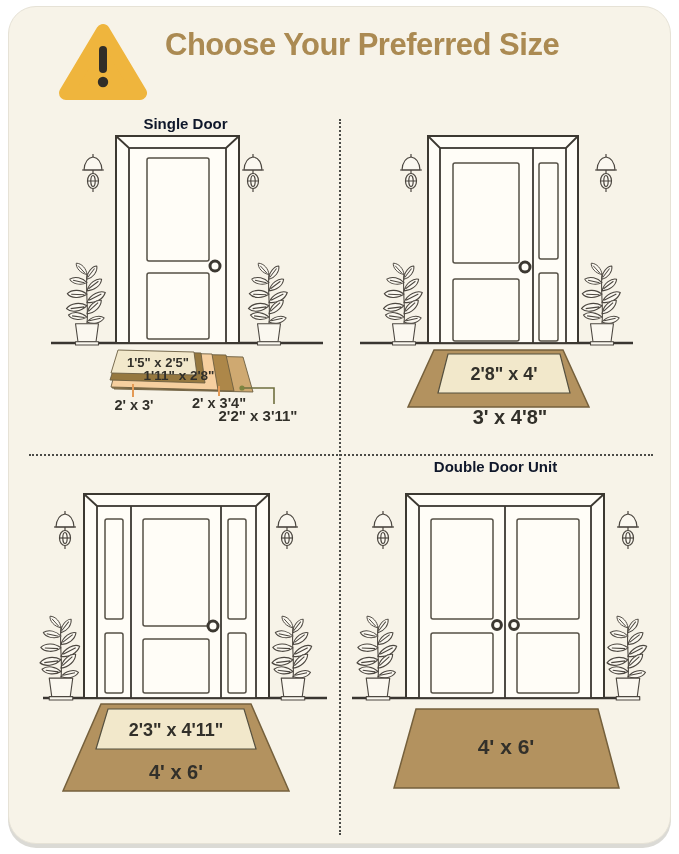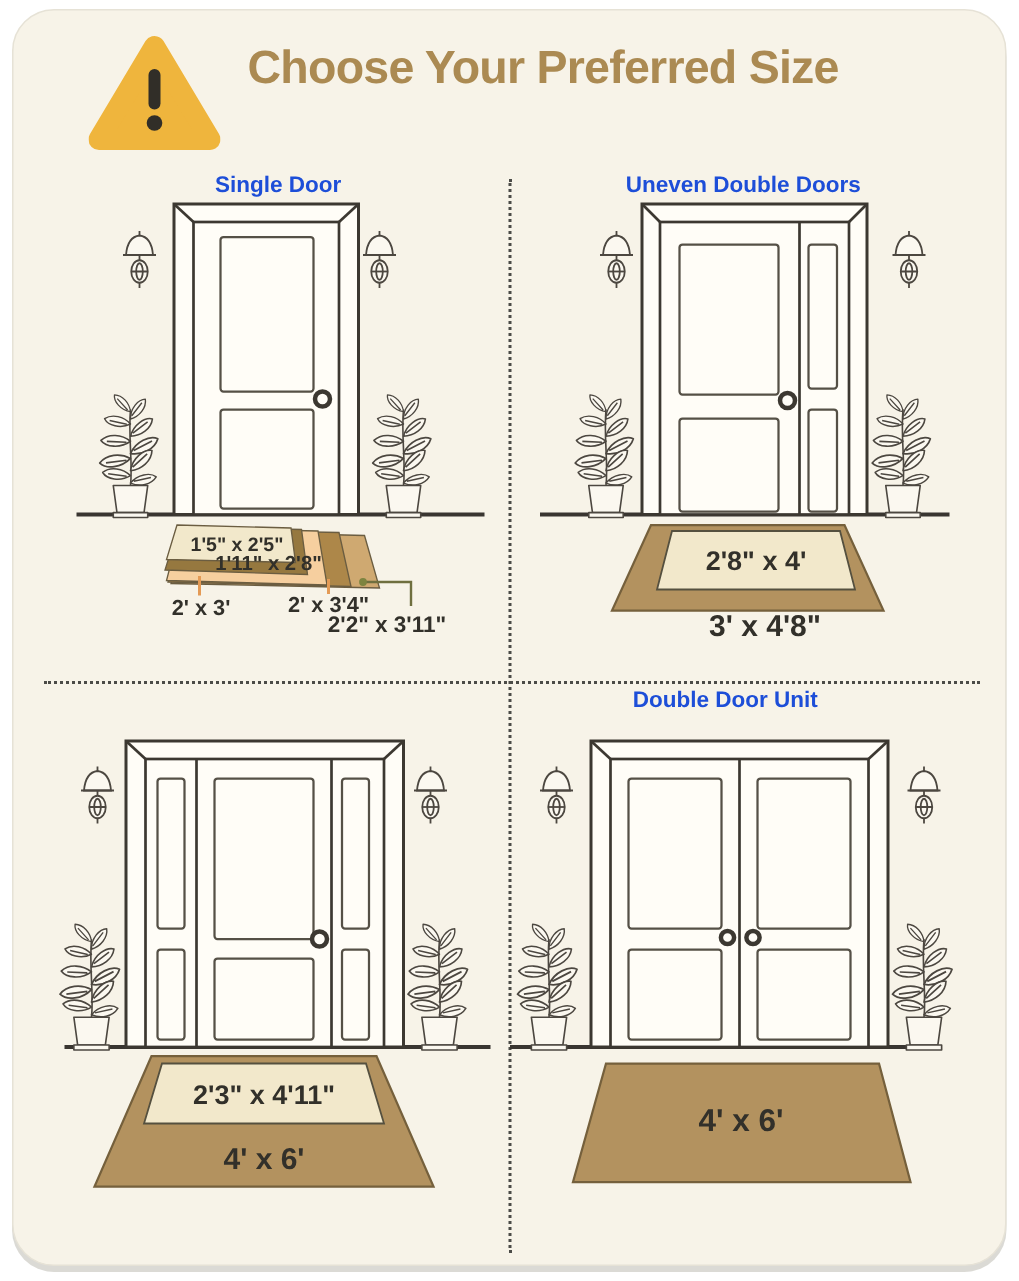--- a/index.html
+++ b/index.html
@@ -4,21 +4,21 @@
 <style>
   html,body{margin:0;padding:0;background:#ffffff;}
   body{width:679px;height:854px;position:relative;font-family:"Liberation Sans",sans-serif;}
   .card{position:absolute;left:8px;top:6px;width:661px;height:836px;background:#f7f3e8;
         border:1px solid #e6e2d6;border-radius:28px;box-shadow:0 4px 0 rgba(175,172,162,.45);overflow:hidden;}
   .warn{position:absolute;left:50px;top:14px;}
   .title{position:absolute;left:156px;top:18px;color:#ab8a52;font-weight:bold;
          font-size:31px;line-height:1.32;letter-spacing:-0.5px;}
   .quad{position:absolute;}
   .quad h2{position:absolute;top:2px;left:0;width:100%;margin:0;text-align:center;
-           font-size:15px;font-weight:bold;color:#1d4ed8;}
+           font-size:15px;font-weight:bold;color:#0f172a;}
   .quad svg{position:absolute;left:0;top:0;}
   .vdiv{position:absolute;left:330px;top:112px;height:716px;width:0;border-left:2px dotted #4b4b47;}
   .hdiv{position:absolute;left:20px;top:447px;width:624px;height:0;border-top:2px dotted #4b4b47;}
   .frame{fill:#fffdf7;stroke:#3c3831;stroke-width:2;}
   .slab{fill:#fffdf7;stroke:#3c3831;stroke-width:1.8;}
   .panel{fill:#fffdf7;stroke:#555046;stroke-width:1.5;}
   .thin{stroke:#3c3831;stroke-width:1.8;fill:none;}
   .floor{stroke:#393530;stroke-width:2.6;fill:none;}
   .knob{fill:#fffdf7;stroke:#3c3831;stroke-width:3;}
   .matlabel{font-family:"Liberation Sans",sans-serif;font-weight:bold;fill:#32302a;}
@@ -100,21 +100,20 @@
       <circle cx="211" cy="275" r="2.6" fill="#7d8440" stroke="none"></circle>
       <text class="matlabel" x="127" y="254" font-size="13" text-anchor="middle">1'5" x 2'5"</text>
       <text class="matlabel" x="148" y="267" font-size="13.5" fill="#1f1d1a" text-anchor="middle">1'11" x 2'8"</text>
       <text class="matlabel" x="103" y="297" font-size="14.5" text-anchor="middle">2' x 3'</text>
       <text class="matlabel" x="188" y="295" font-size="14.5" text-anchor="middle">2' x 3'4"</text>
       <text class="matlabel" x="227" y="308" font-size="15" text-anchor="middle">2'2" x 3'11"</text>
     </svg>
   </div>
 
   <div class="quad" style="left:331px;top:106px;width:311px;height:341px;">
-    <h2>Uneven Double Doors</h2>
     <svg width="311" height="341" viewBox="0 0 311 341">
       <line class="floor" x1="20" y1="230" x2="293" y2="230"></line>
       <rect class="frame" x="88" y="23" width="150" height="207"></rect>
       <line class="thin" x1="88" y1="23" x2="100" y2="35"></line>
       <line class="thin" x1="238" y1="23" x2="226" y2="35"></line>
       <rect class="slab" x="100" y="35" width="126" height="195"></rect>
       <line class="thin" x1="193" y1="35" x2="193" y2="230"></line>
       <rect class="panel" x="113" y="50" width="66" height="100" rx="2"></rect>
       <rect class="panel" x="113" y="166" width="66" height="62" rx="2"></rect>
       <rect class="panel" x="199" y="50" width="19" height="96" rx="2"></rect>
@@ -151,21 +150,21 @@
       <use href="#lamp" transform="translate(256,58)"></use>
       <use href="#plant" transform="translate(30,244) scale(0.84)"></use>
       <use href="#plant" transform="translate(262,244) scale(0.84)"></use>
       <polygon points="70,248 220,248 258,335 32,335" fill="#b3925f" stroke="#75603c" stroke-width="1.5"></polygon>
       <polygon points="77,253 213,253 225,293 65,293" fill="#f2e8cb" stroke="#55503f" stroke-width="1.2"></polygon>
       <text class="matlabel" x="145" y="280" font-size="18" text-anchor="middle">2'3" x 4'11"</text>
       <text class="matlabel" x="145" y="323" font-size="20" text-anchor="middle">4' x 6'</text>
     </svg>
   </div>
 
-  <div class="quad" style="left:319px;top:449px;width:311px;height:376px;">
+  <div class="quad" style="left:331px;top:449px;width:311px;height:376px;">
     <h2>Double Door Unit</h2>
     <svg width="311" height="376" viewBox="0 0 311 376">
       <line class="floor" x1="12" y1="242" x2="300" y2="242"></line>
       <rect class="frame" x="66" y="38" width="198" height="204"></rect>
       <line class="thin" x1="66" y1="38" x2="79" y2="50"></line>
       <line class="thin" x1="264" y1="38" x2="251" y2="50"></line>
       <rect class="slab" x="79" y="50" width="172" height="192"></rect>
       <line class="thin" x1="165" y1="50" x2="165" y2="242"></line>
       <rect class="panel" x="91" y="63" width="62" height="100" rx="2"></rect>
       <rect class="panel" x="91" y="177" width="62" height="60" rx="2"></rect>

